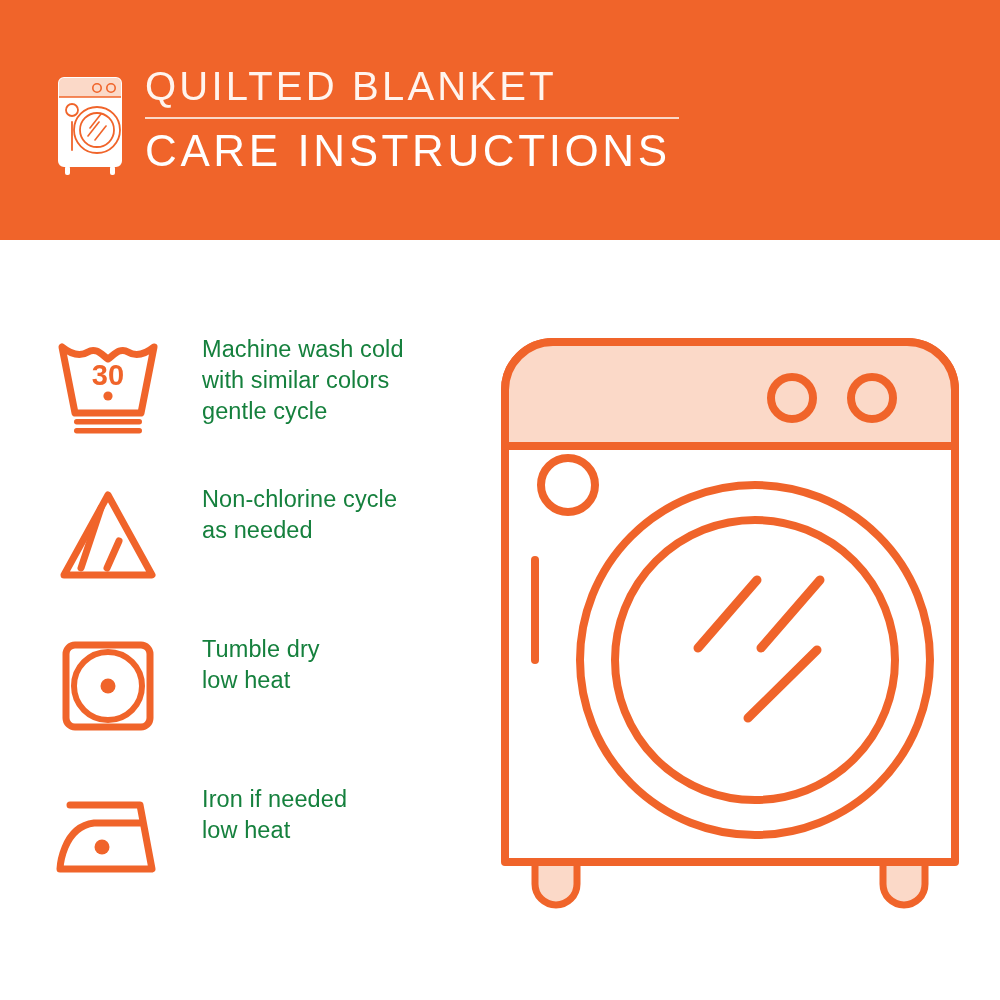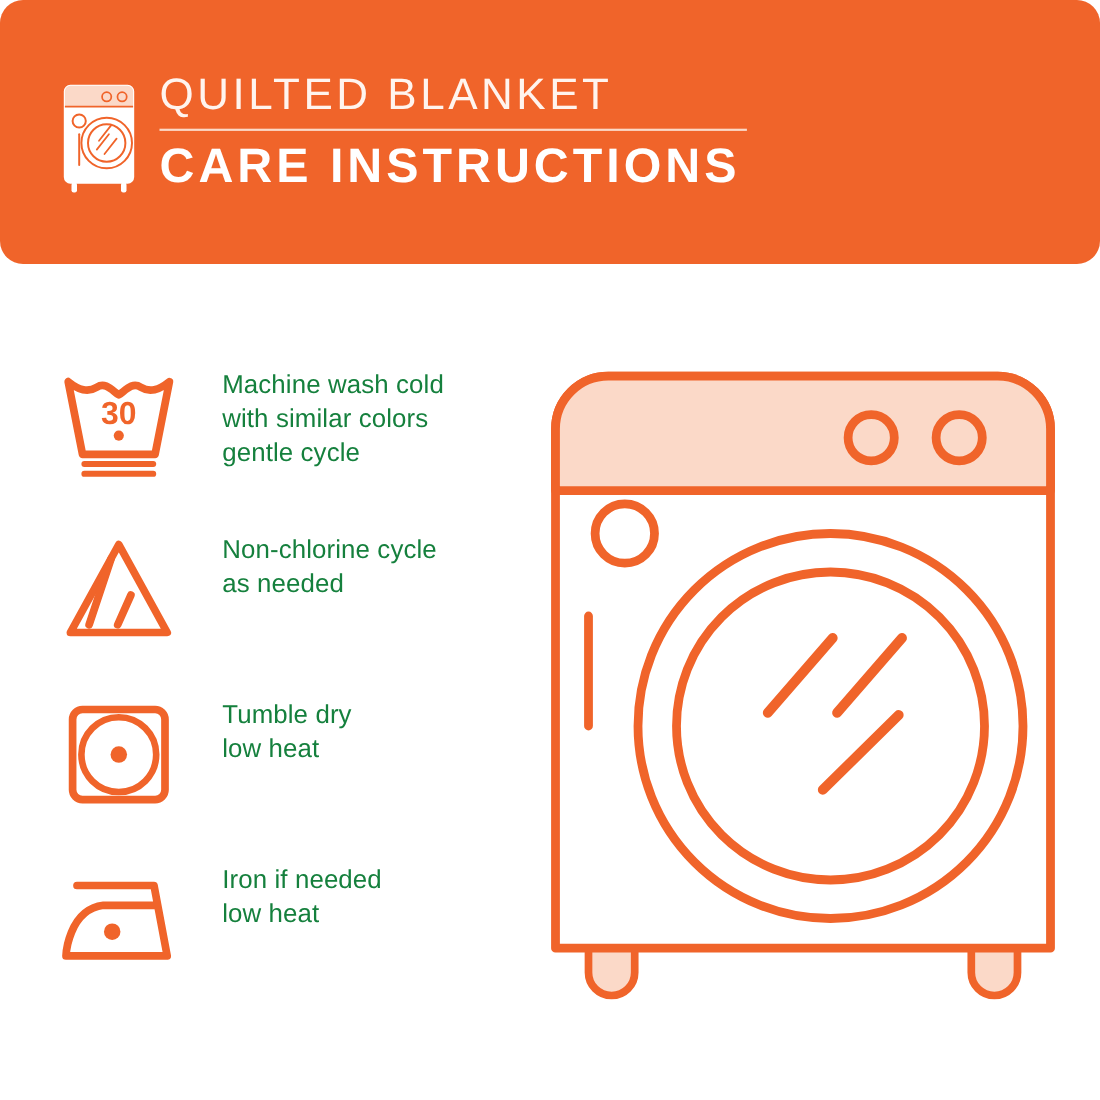--- a/index.html
+++ b/index.html
@@ -18,21 +18,20 @@
   
   .header {
     position: absolute;
     left: 0;
     top: 0;
     width: 1000px;
     height: 240px;
     background: #F0642A;
     display: flex;
     align-items: center;
-    border-radius: 21px;
   }
   .header-icon {
     position: absolute;
     left: 45px;
     top: 68px;
     width: 100px;
     height: 110px;
   }
   .header-text {
     position: absolute;
@@ -51,21 +50,21 @@
   .title-rule {
     width: 534px;
     height: 1.5px;
     background: #FBD9C8;
     margin: 7px 0 6px 0;
   }
   .title-bottom {
     font-size: 44px;
     letter-spacing: 3.6px;
     color: #FFFFFF;
-    font-weight: 700;
+    font-weight: 400;
     line-height: 52px;
     white-space: nowrap;
   }
 
   
   .care-list {
     position: absolute;
     left: 0;
     top: 330px;
     width: 500px;

